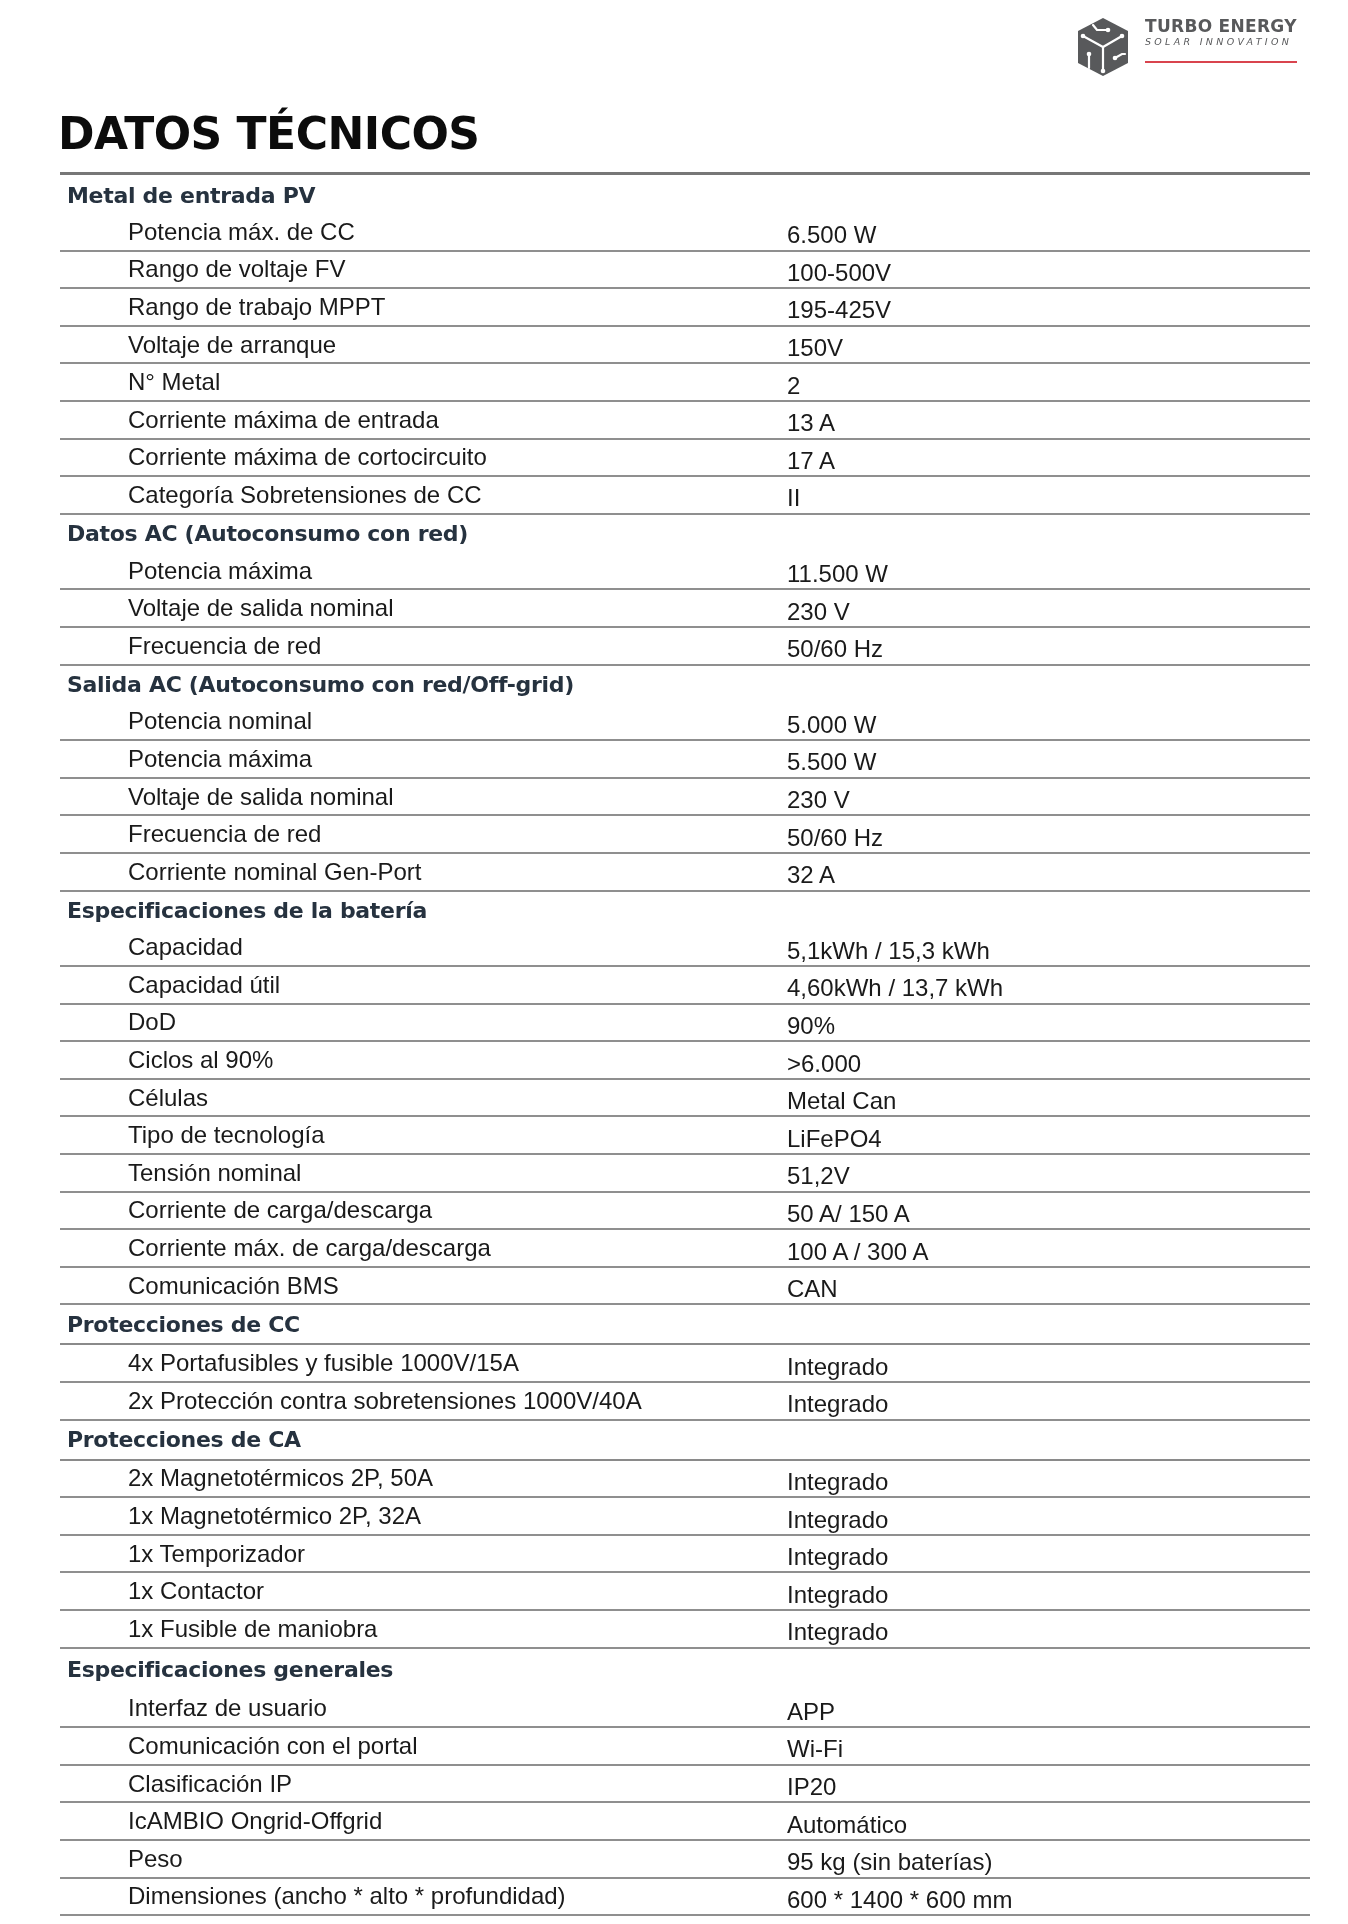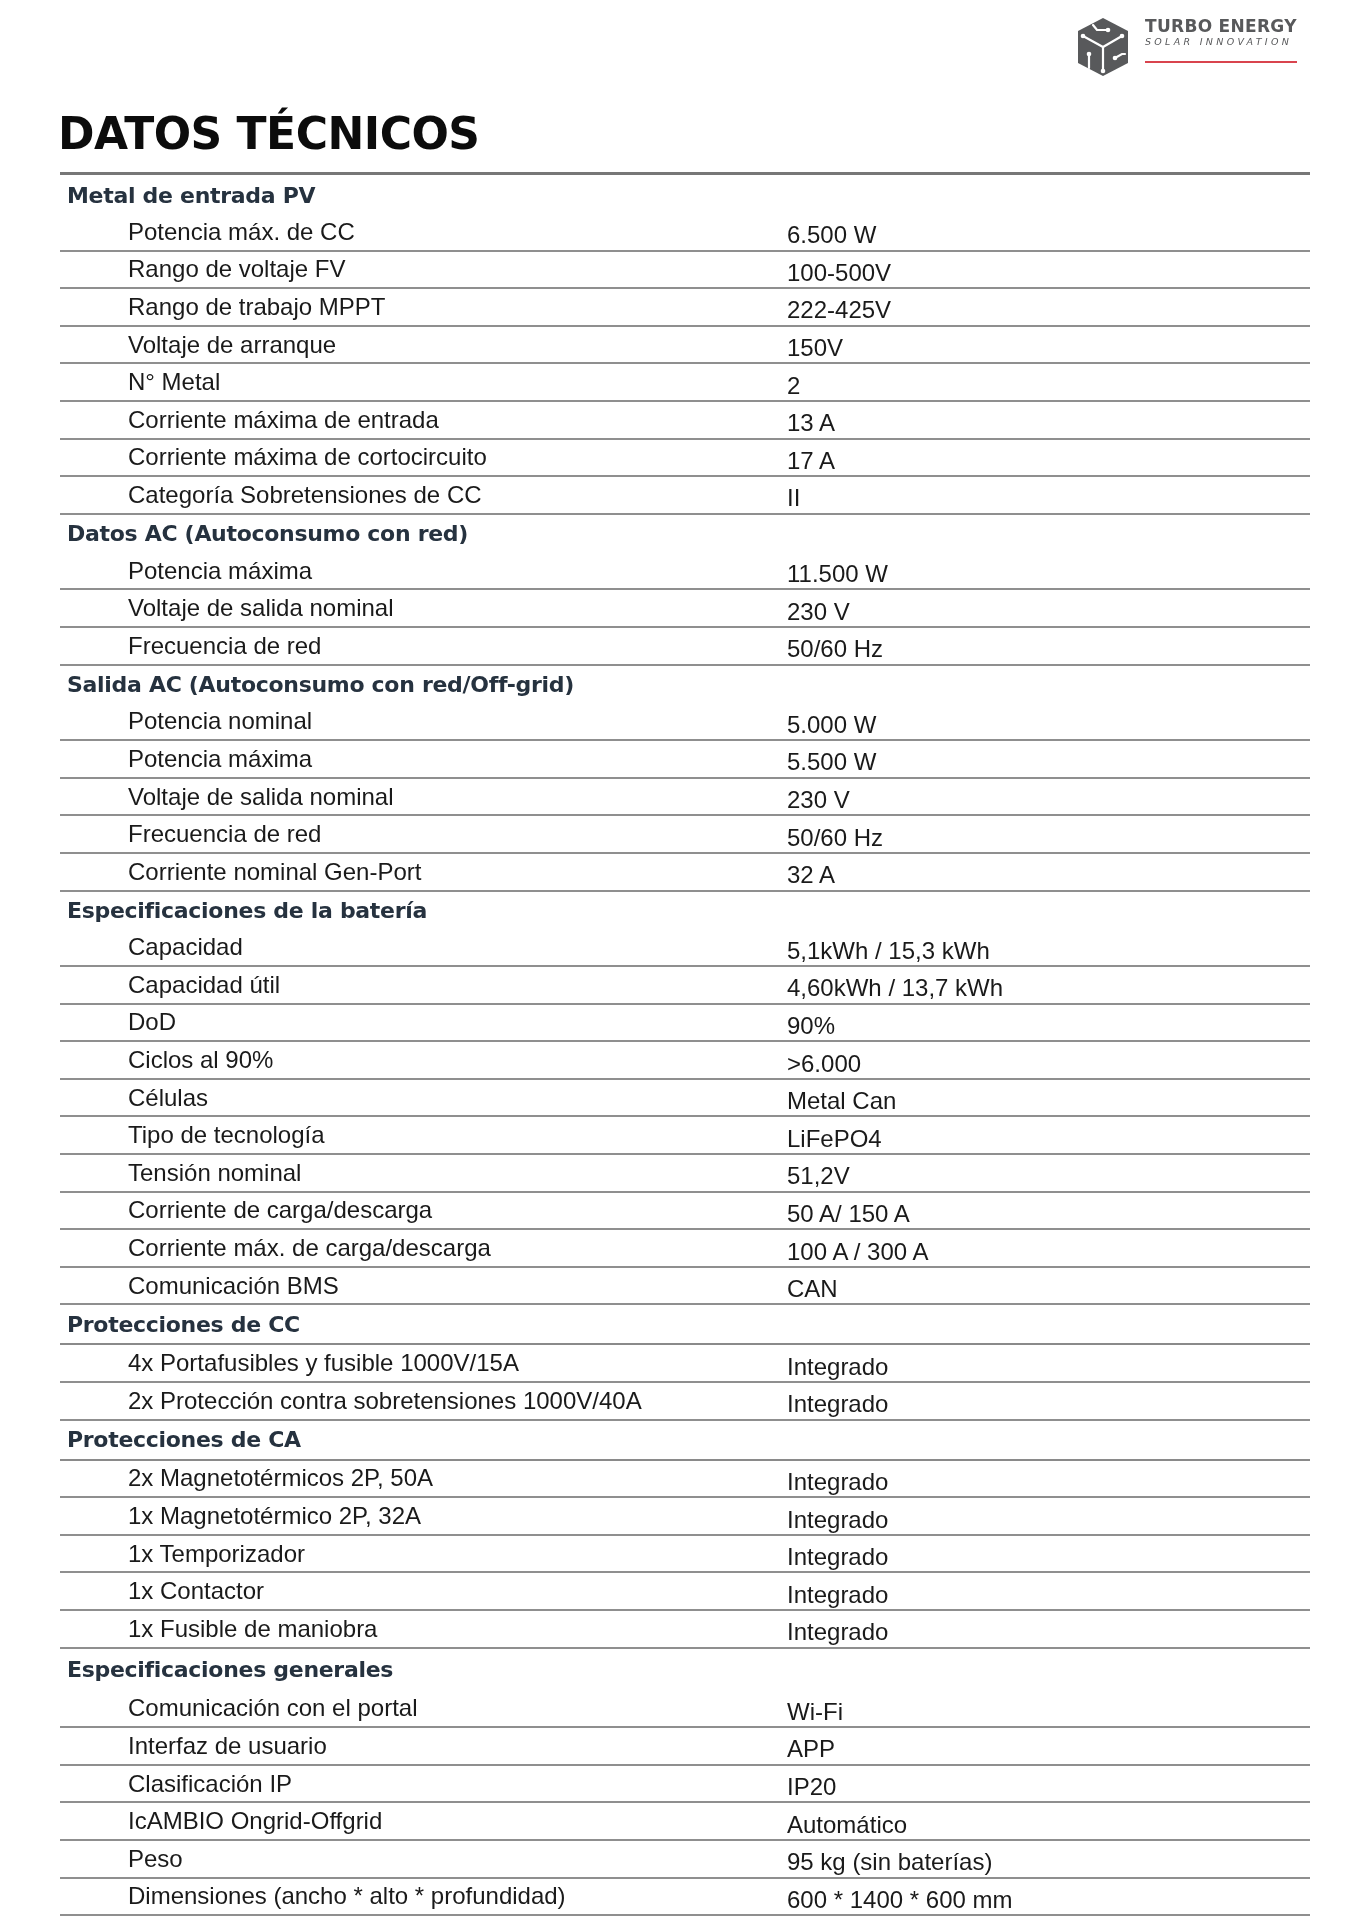--- a/index.html
+++ b/index.html
@@ -59,21 +59,21 @@
   <div class="row">
       <span class="label">Potencia máx. de CC</span>
       <span class="value">6.500 W</span>
     </div>
   <div class="row">
       <span class="label">Rango de voltaje FV</span>
       <span class="value">100-500V</span>
     </div>
   <div class="row">
       <span class="label">Rango de trabajo MPPT</span>
-      <span class="value">222-425V</span>
+      <span class="value">195-425V</span>
     </div>
   <div class="row">
       <span class="label">Voltaje de arranque</span>
       <span class="value">150V</span>
     </div>
   <div class="row">
       <span class="label">N° Metal</span>
       <span class="value">2</span>
     </div>
   <div class="row">
@@ -194,28 +194,28 @@
       <span class="label">1x Contactor</span>
       <span class="value">Integrado</span>
     </div>
   <div class="row">
       <span class="label">1x Fusible de maniobra</span>
       <span class="value">Integrado</span>
     </div>
 
   <div class="section-header" style="height:42px;">Especificaciones generales</div>
   <div class="row">
+      <span class="label">Interfaz de usuario</span>
+      <span class="value">APP</span>
+    </div>
+  <div class="row">
       <span class="label">Comunicación con el portal</span>
       <span class="value">Wi-Fi</span>
     </div>
   <div class="row">
-      <span class="label">Interfaz de usuario</span>
-      <span class="value">APP</span>
-    </div>
-  <div class="row">
       <span class="label">Clasificación IP</span>
       <span class="value">IP20</span>
     </div>
   <div class="row">
       <span class="label">IcAMBIO Ongrid-Offgrid</span>
       <span class="value">Automático</span>
     </div>
   <div class="row">
       <span class="label">Peso</span>
       <span class="value">95 kg (sin baterías)</span>

